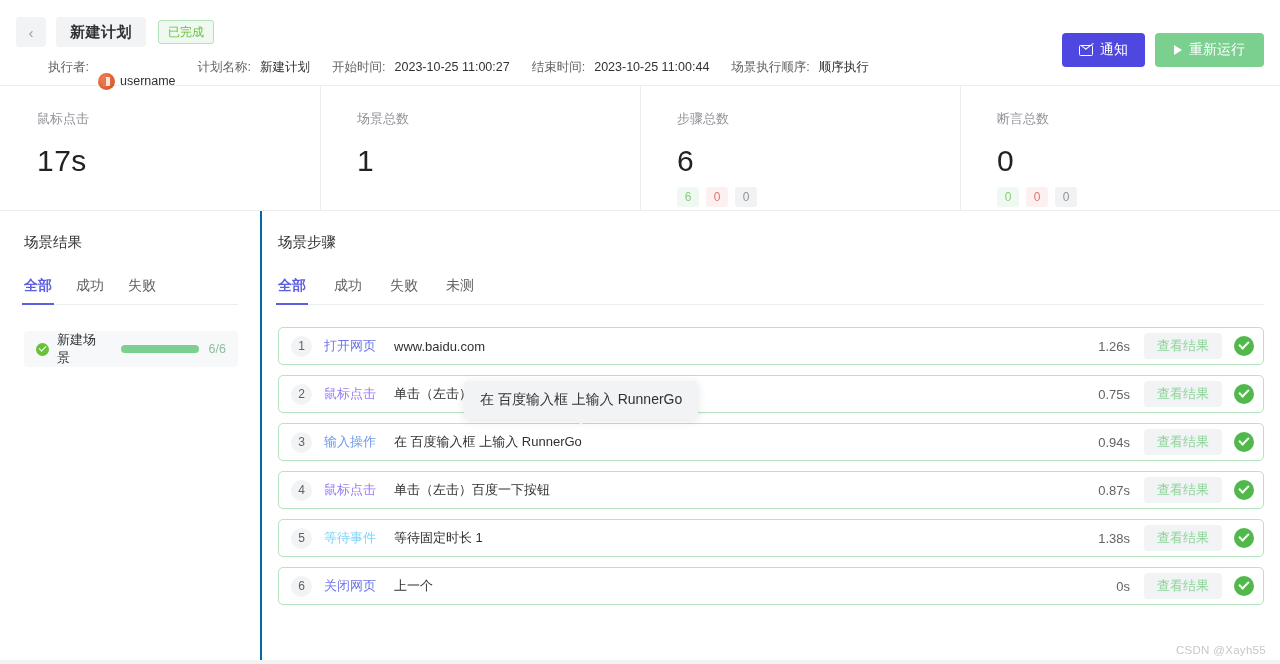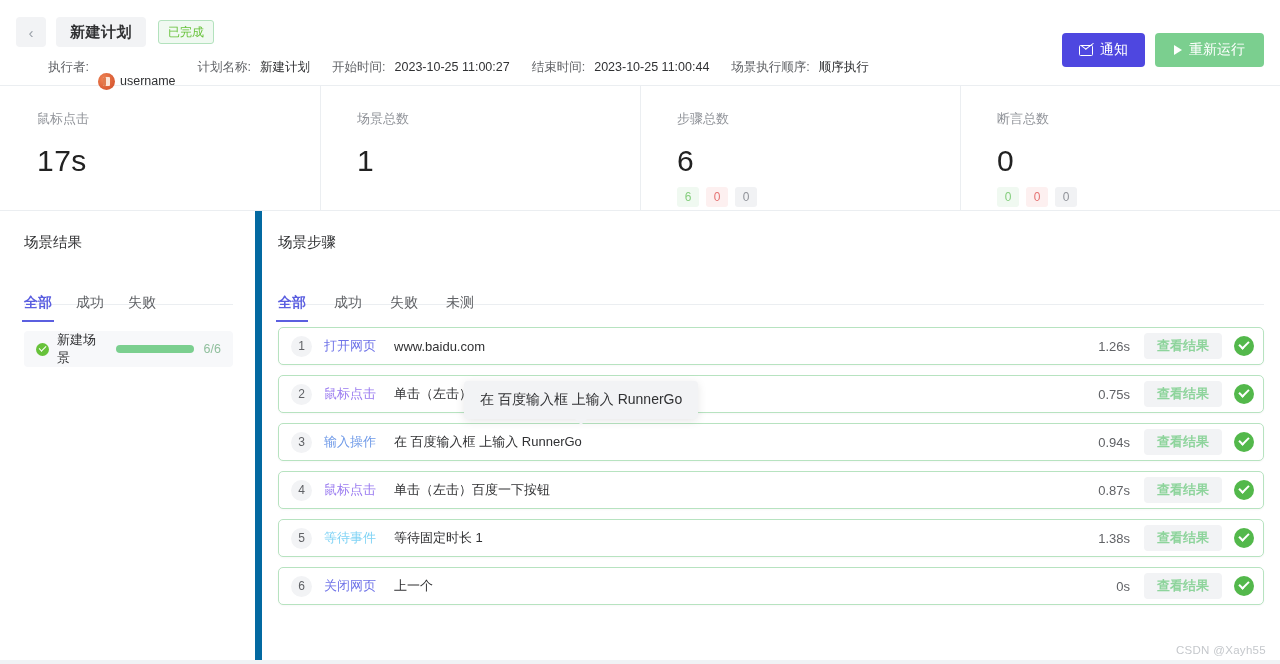--- a/index.html
+++ b/index.html
@@ -96,26 +96,26 @@
   .chip {
     min-width: 22px; height: 20px; border-radius: 3px; font-size: 12px;
     display: flex; align-items: center; justify-content: center; padding: 0 7px;
   }
   .chip.ok { background: #f0f9f1; color: #85ce7e; }
   .chip.fail { background: #fdf0f0; color: #e57373; }
   .chip.none { background: #f1f2f4; color: #909399; }
 
   
   .body { display: flex; height: 449px; background: #fff; }
-  .sidebar { width: 262px; border-right: 7px solid #0369a1; padding: 22px 22px 0 24px; }
+  .sidebar { width: 262px; border-right: 2px solid #0369a1; padding: 22px 22px 0 24px; }
   .panel-title { font-size: 14.5px; color: #303133; font-weight: 500; }
   .tabs { display: flex; gap: 24px; margin-top: 24px; border-bottom: 1px solid #ebeef1; }
   .tab {
     font-size: 14px; color: #606266; padding-bottom: 10px;
-    cursor: pointer; position: relative; top: 18px;
+    cursor: pointer; position: relative; top: 1px;
   }
   .tab.active { color: #5b5fe0; font-weight: 600; }
   .tab.active::after {
     content: ""; position: absolute; left: -2px; right: -2px; bottom: 0;
     height: 2px; background: #5b5fe0;
   }
   .scene-item {
     margin-top: 26px; background: #f7f8fa; border-radius: 4px;
     height: 36px; display: flex; align-items: center; padding: 0 12px; cursor: pointer;
   }
@@ -154,21 +154,21 @@
   .t-open { color: #6f73e8; }
   .t-click { color: #9a7bf0; }
   .t-input { color: #6f9ae8; }
   .t-wait { color: #7fd3f5; }
   .t-close { color: #6f73e8; }
   .step-desc { font-size: 13px; color: #303133; margin-left: 18px; flex: 1; }
   .step-dur { font-size: 13px; color: #606266; margin-right: 14px; }
   .view-btn {
     background: #f2f3f5; color: #8ed49c; font-size: 13px; border-radius: 4px;
     height: 26px; padding: 0 13px; display: flex; align-items: center;
-    cursor: pointer; margin-right: 12px; font-weight: bold;
+    cursor: pointer; margin-right: 12px;
   }
   .step-chk {
     width: 20px; height: 20px; border-radius: 50%; background: #53b84b;
     position: relative; flex: none;
   }
   .step-chk::after {
     content: ""; position: absolute; left: 5px; top: 5.4px; width: 8px; height: 4px;
     border-left: 2px solid #fff; border-bottom: 2px solid #fff;
     transform: rotate(-45deg);
   }

